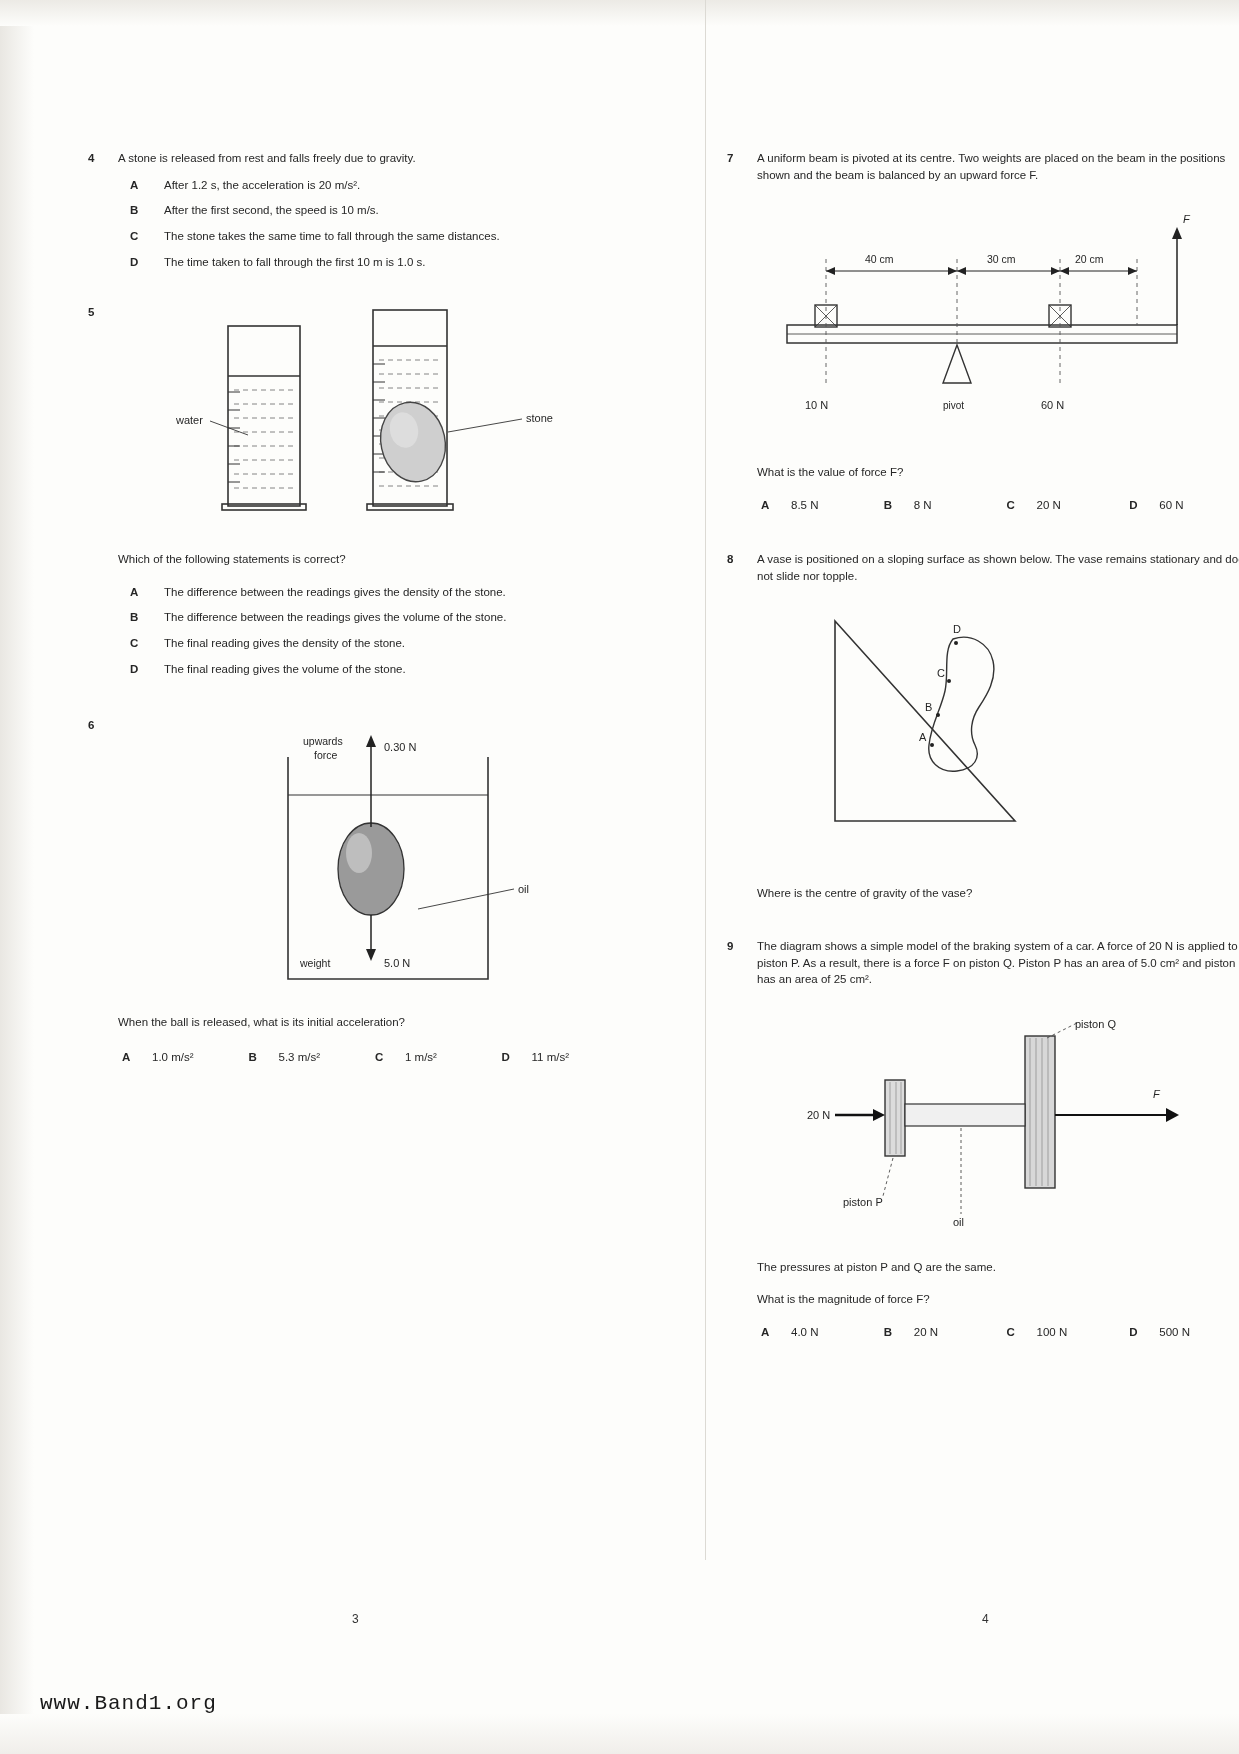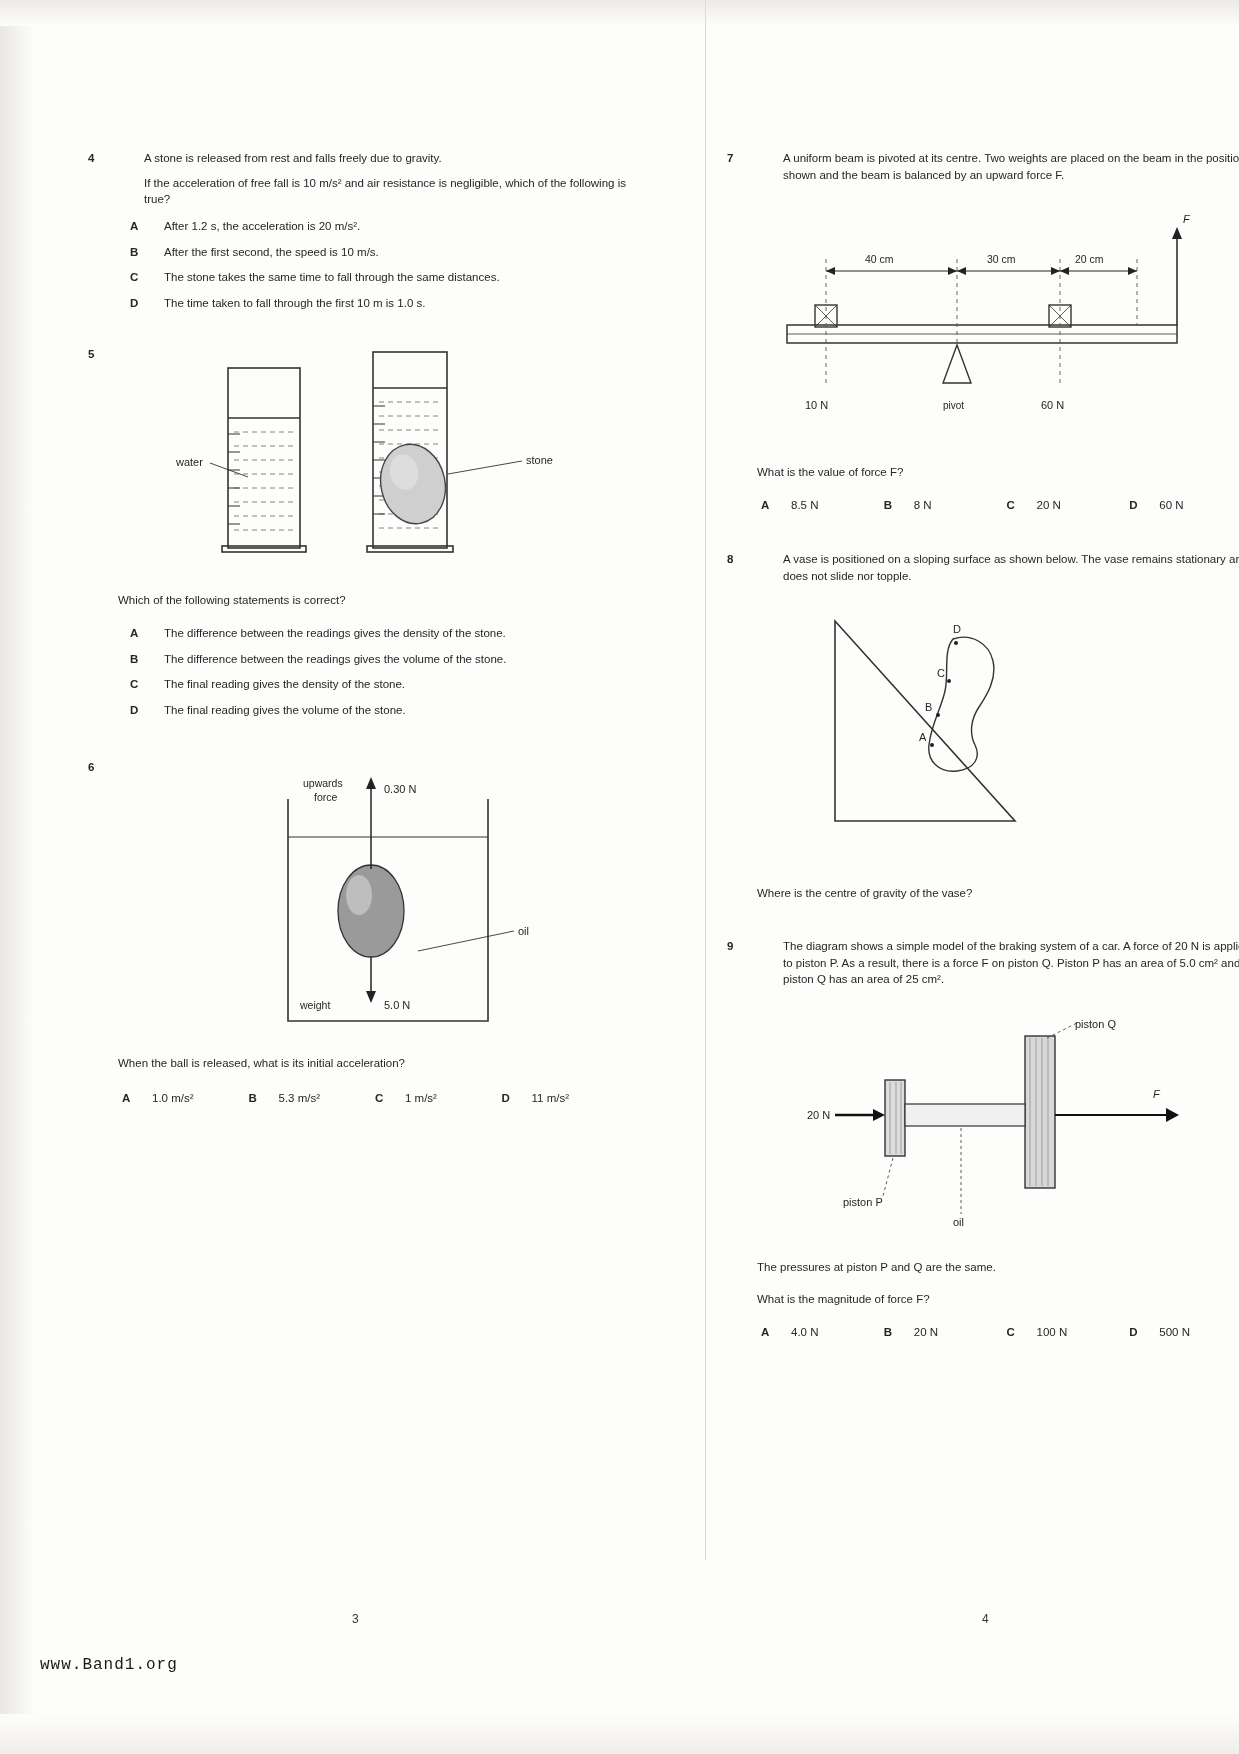--- a/index.html
+++ b/index.html
@@ -55,21 +55,21 @@
   }
   .qnum {
     position: absolute;
     left: 0; top: 0;
     width: 22px;
     font-size: 11.5px;
     font-weight: 600;
     color: #262626;
   }
   .qbody { margin-left: 30px; }
-  .qtext { margin-bottom: 8px; margin-left: 26px; }
+  .qtext { margin-bottom: 8px; }
   .opts { margin-top: 10px; margin-left: 12px; }
   .opt { display: flex; margin-bottom: 9px; }
   .opt-l { width: 34px; flex: none; font-weight: 600; }
   .opt-t { flex: 1; }
   .opts-inline { display: flex; margin-top: 14px; margin-left: 4px; }
   .opt-ih { display: flex; width: 25%; }
   .opt-ih .opt-l { width: 30px; }
 
   .fig { margin: 14px 0 12px 0; position: relative; }
   .caption { margin-top: 8px; }
@@ -77,23 +77,23 @@
   .page-number {
     position: absolute;
     font-size: 12px;
     color: #333;
   }
   .pn-left { left: 352px; top: 1612px; }
   .pn-right { left: 982px; top: 1612px; }
 
   .watermark {
     position: absolute;
-    left: 40px; top: 1656px;
+    left: 40px; top: 1692px;
     font-family: "Liberation Mono", monospace;
-    font-size: 16px;
+    font-size: 21px;
     letter-spacing: 1px;
     color: #1a1a1a;
   }
   .blur { filter: blur(0.25px); }
   svg text {
     font-family: "Liberation Sans", sans-serif;
     fill: #262626;
   }
 </style>
 </head>
@@ -104,21 +104,20 @@
   <div class="scan-edge-top"></div>
   <div class="scan-edge-bottom"></div>
   <div class="sheet-fold"></div>
 
   <div class="col col-left blur">
 
     <div class="q">
       <div class="qnum">4</div>
       <div class="qbody">
         <div class="qtext">A stone is released from rest and falls freely due to gravity.</div>
-        <div class="qtext">If the acceleration of free fall is 10 m/s² and air resistance is negligible, which of the following is true?</div>
         <div class="opts">
           <div class="opt">
             <div class="opt-l">A</div>
             <div class="opt-t">After 1.2 s, the acceleration is 20 m/s².</div>
           </div>
           <div class="opt">
             <div class="opt-l">B</div>
             <div class="opt-t">After the first second, the speed is 10 m/s.</div>
           </div>
           <div class="opt">

